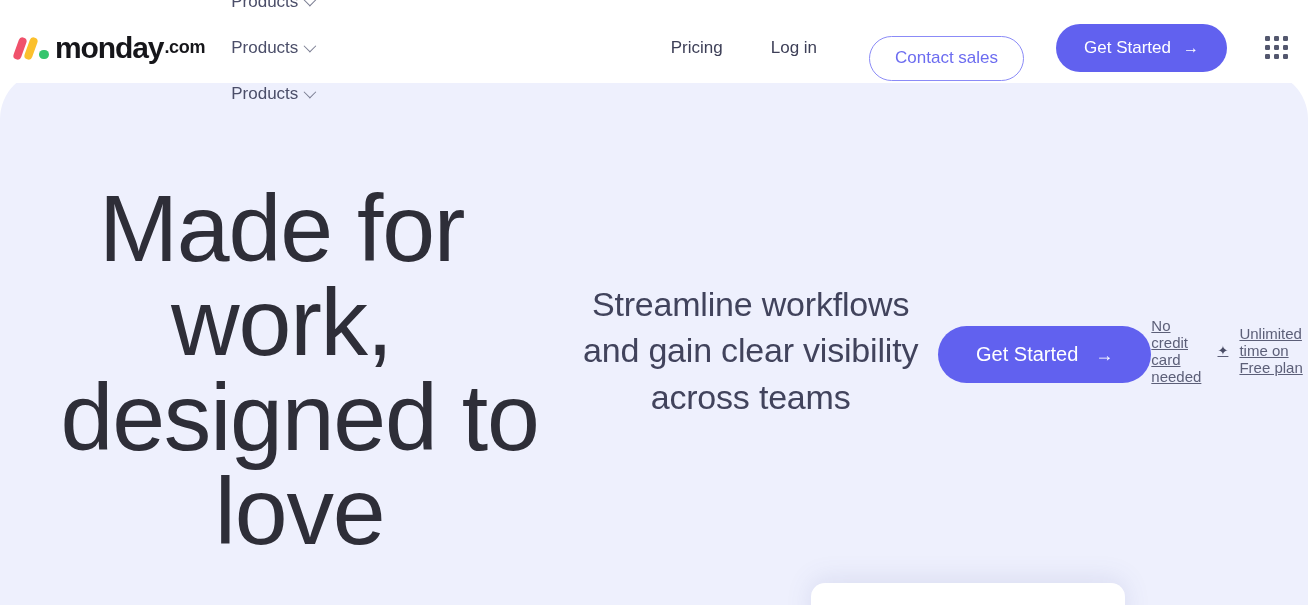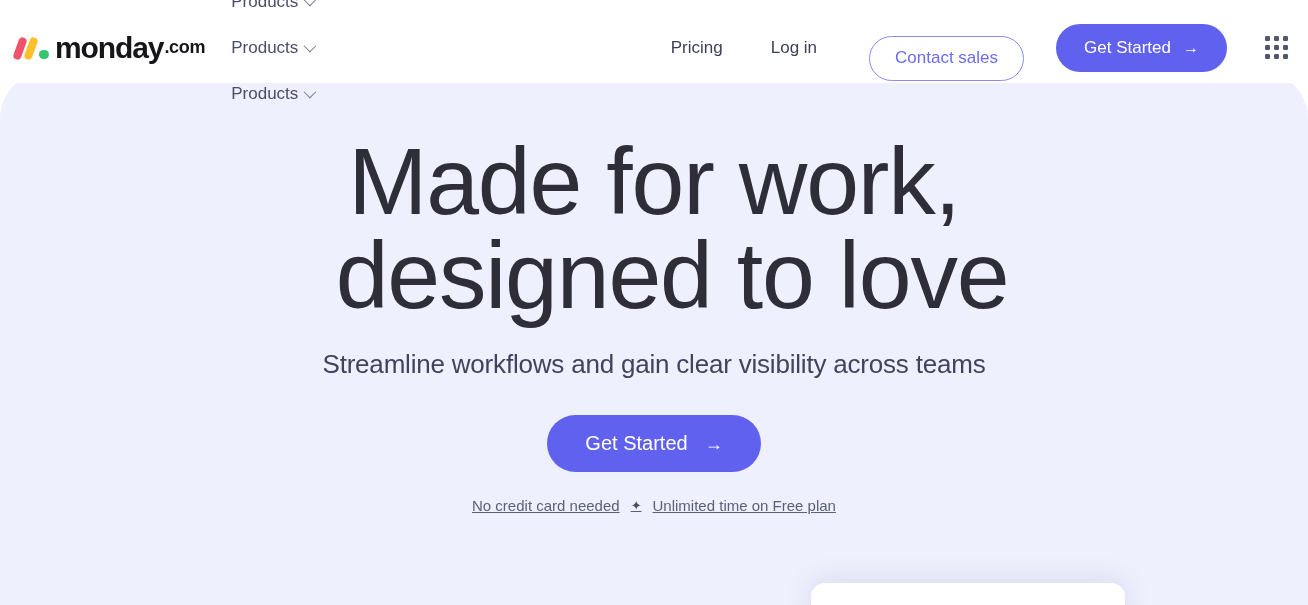--- a/index.html
+++ b/index.html
@@ -75,31 +75,31 @@
   }
   .grid-icon i { width:5px; height:5px; border-radius:1.2px; background:#53576e; display:block; }
 
   
   .hero {
     position:absolute; top:71px; left:0; width:1308px; height:534px;
     background:#eef0fd; border-radius:48px 48px 0 0; overflow:hidden;
   }
   .hero-inner {
     position:relative; width:100%; height:100%;
-    display:flex; flex-direction:column; align-items:center;
+    display:flex; flex-direction:row; align-items:center;
   }
   .headline {
     margin-top:63px; width:100%; text-align:center;
     font-size:95px; font-weight:200; color:#2e2e38;
     line-height:0.99; letter-spacing:-1.2px;
   }
   .headline .l2 { display:block;margin-left:36px; }
   .subhead {
     margin-top:25px; text-align:center;
-    font-size:26px; font-weight:400; color:#41435c;
+    font-size:34px; font-weight:400; color:#41435c;
     line-height:1.36; letter-spacing:-0.2px;
   }
   .cta-wrap { margin-top:33px; }
   .btn-cta {
     display:flex; align-items:center; justify-content:center; gap:17px;
     height:57px; padding:0 38px;
     background:#6161ef; border:none; border-radius:29px;
     color:#ffffff; font-size:20px; cursor:pointer; white-space:nowrap;
   }
   .btn-cta .arr { font-size:18px; line-height:1; }

